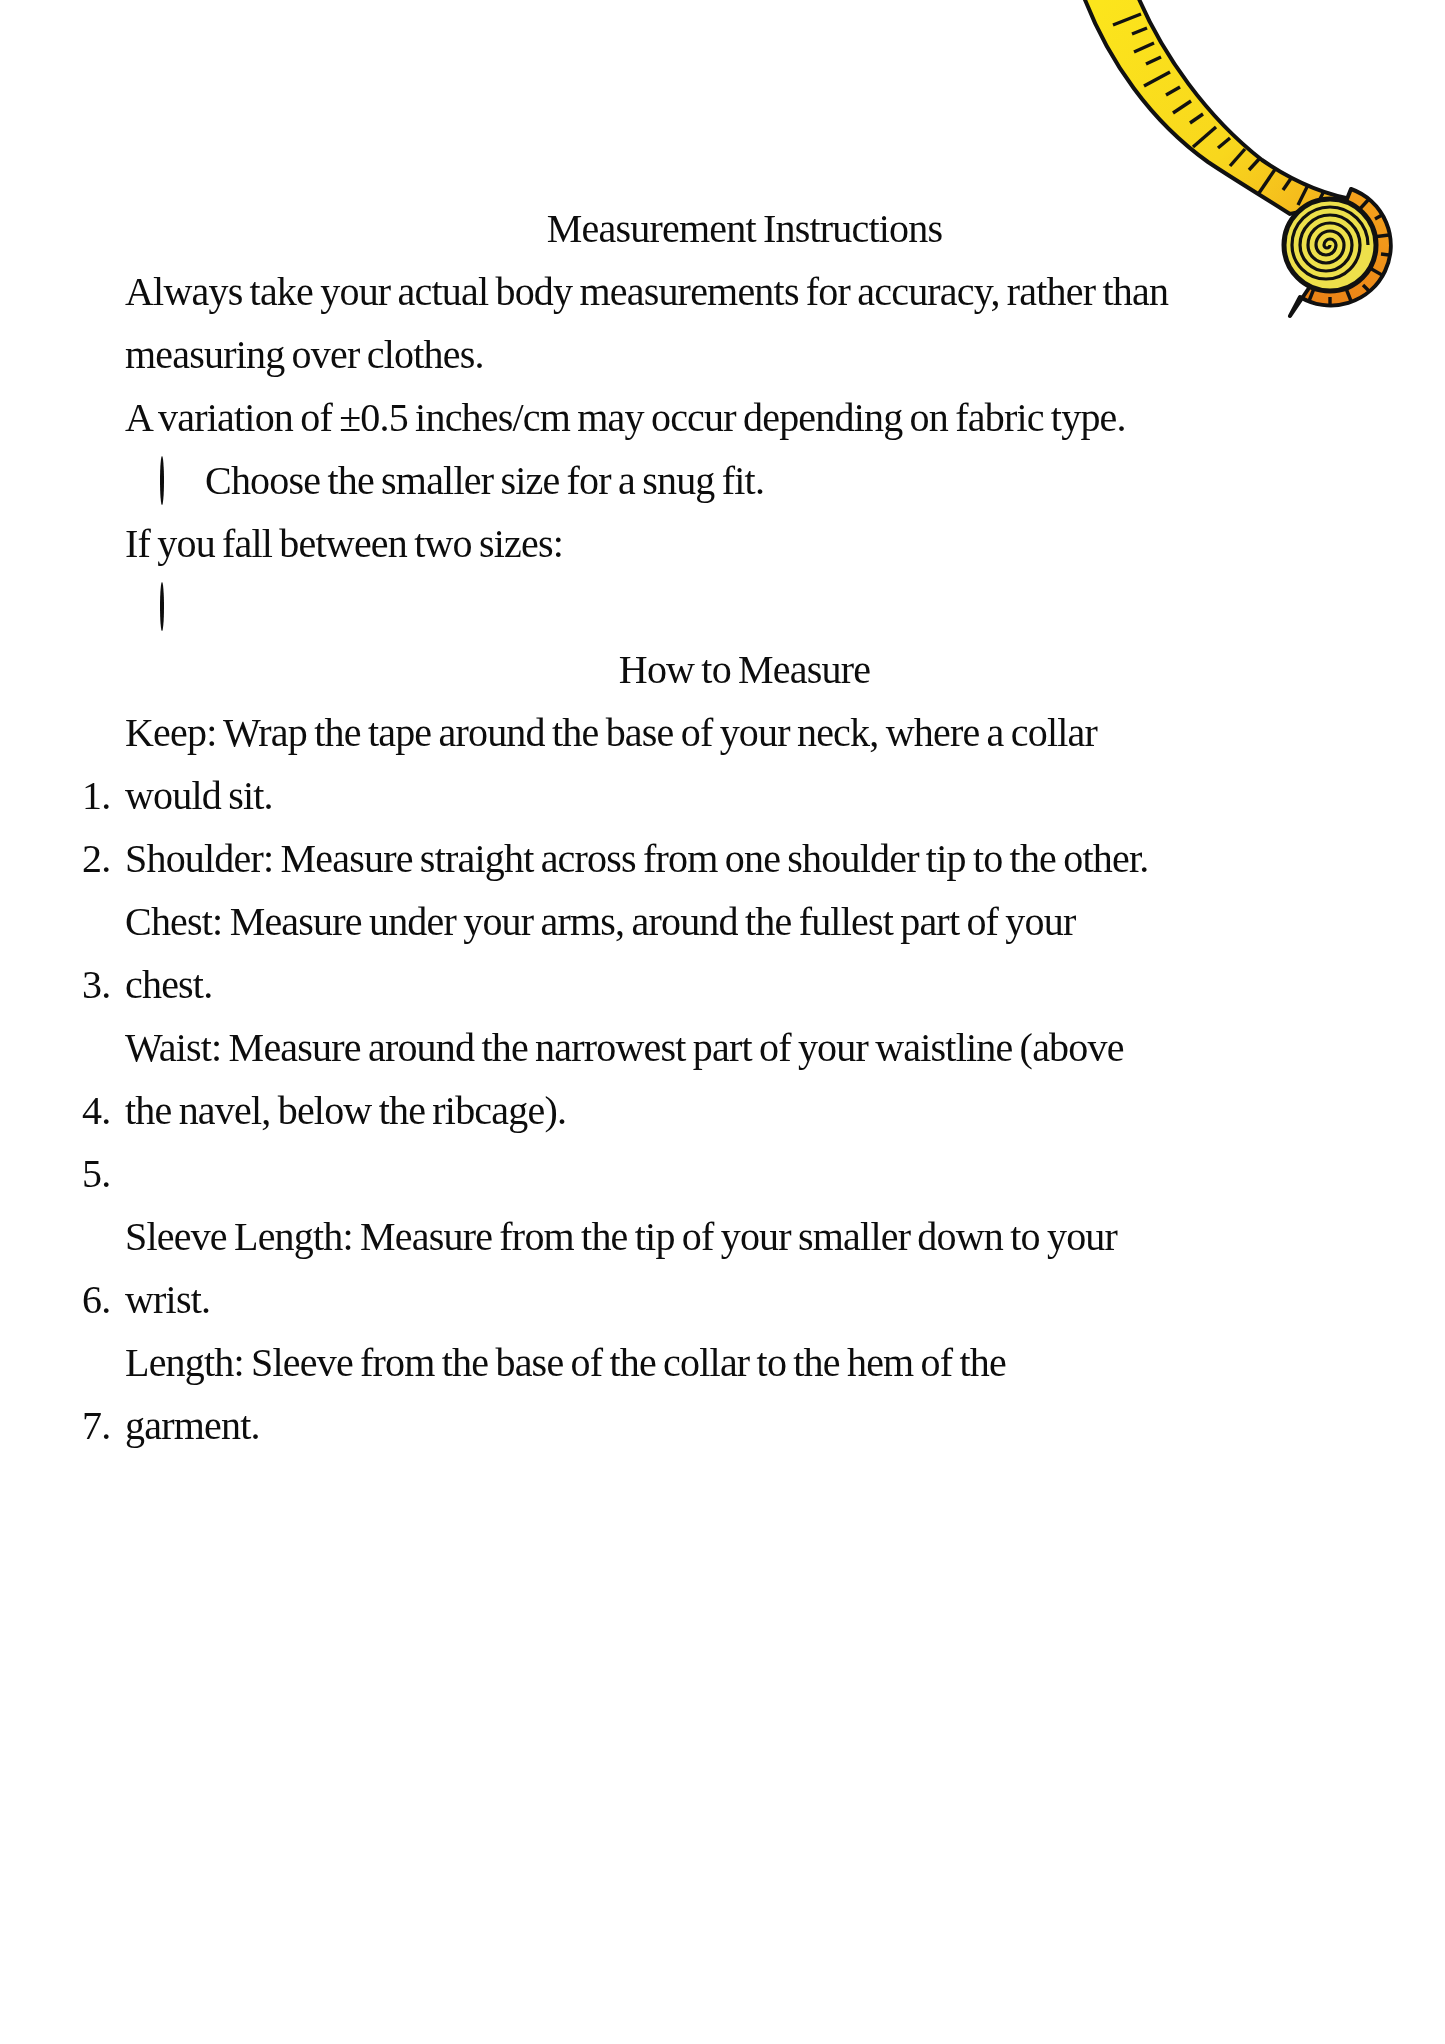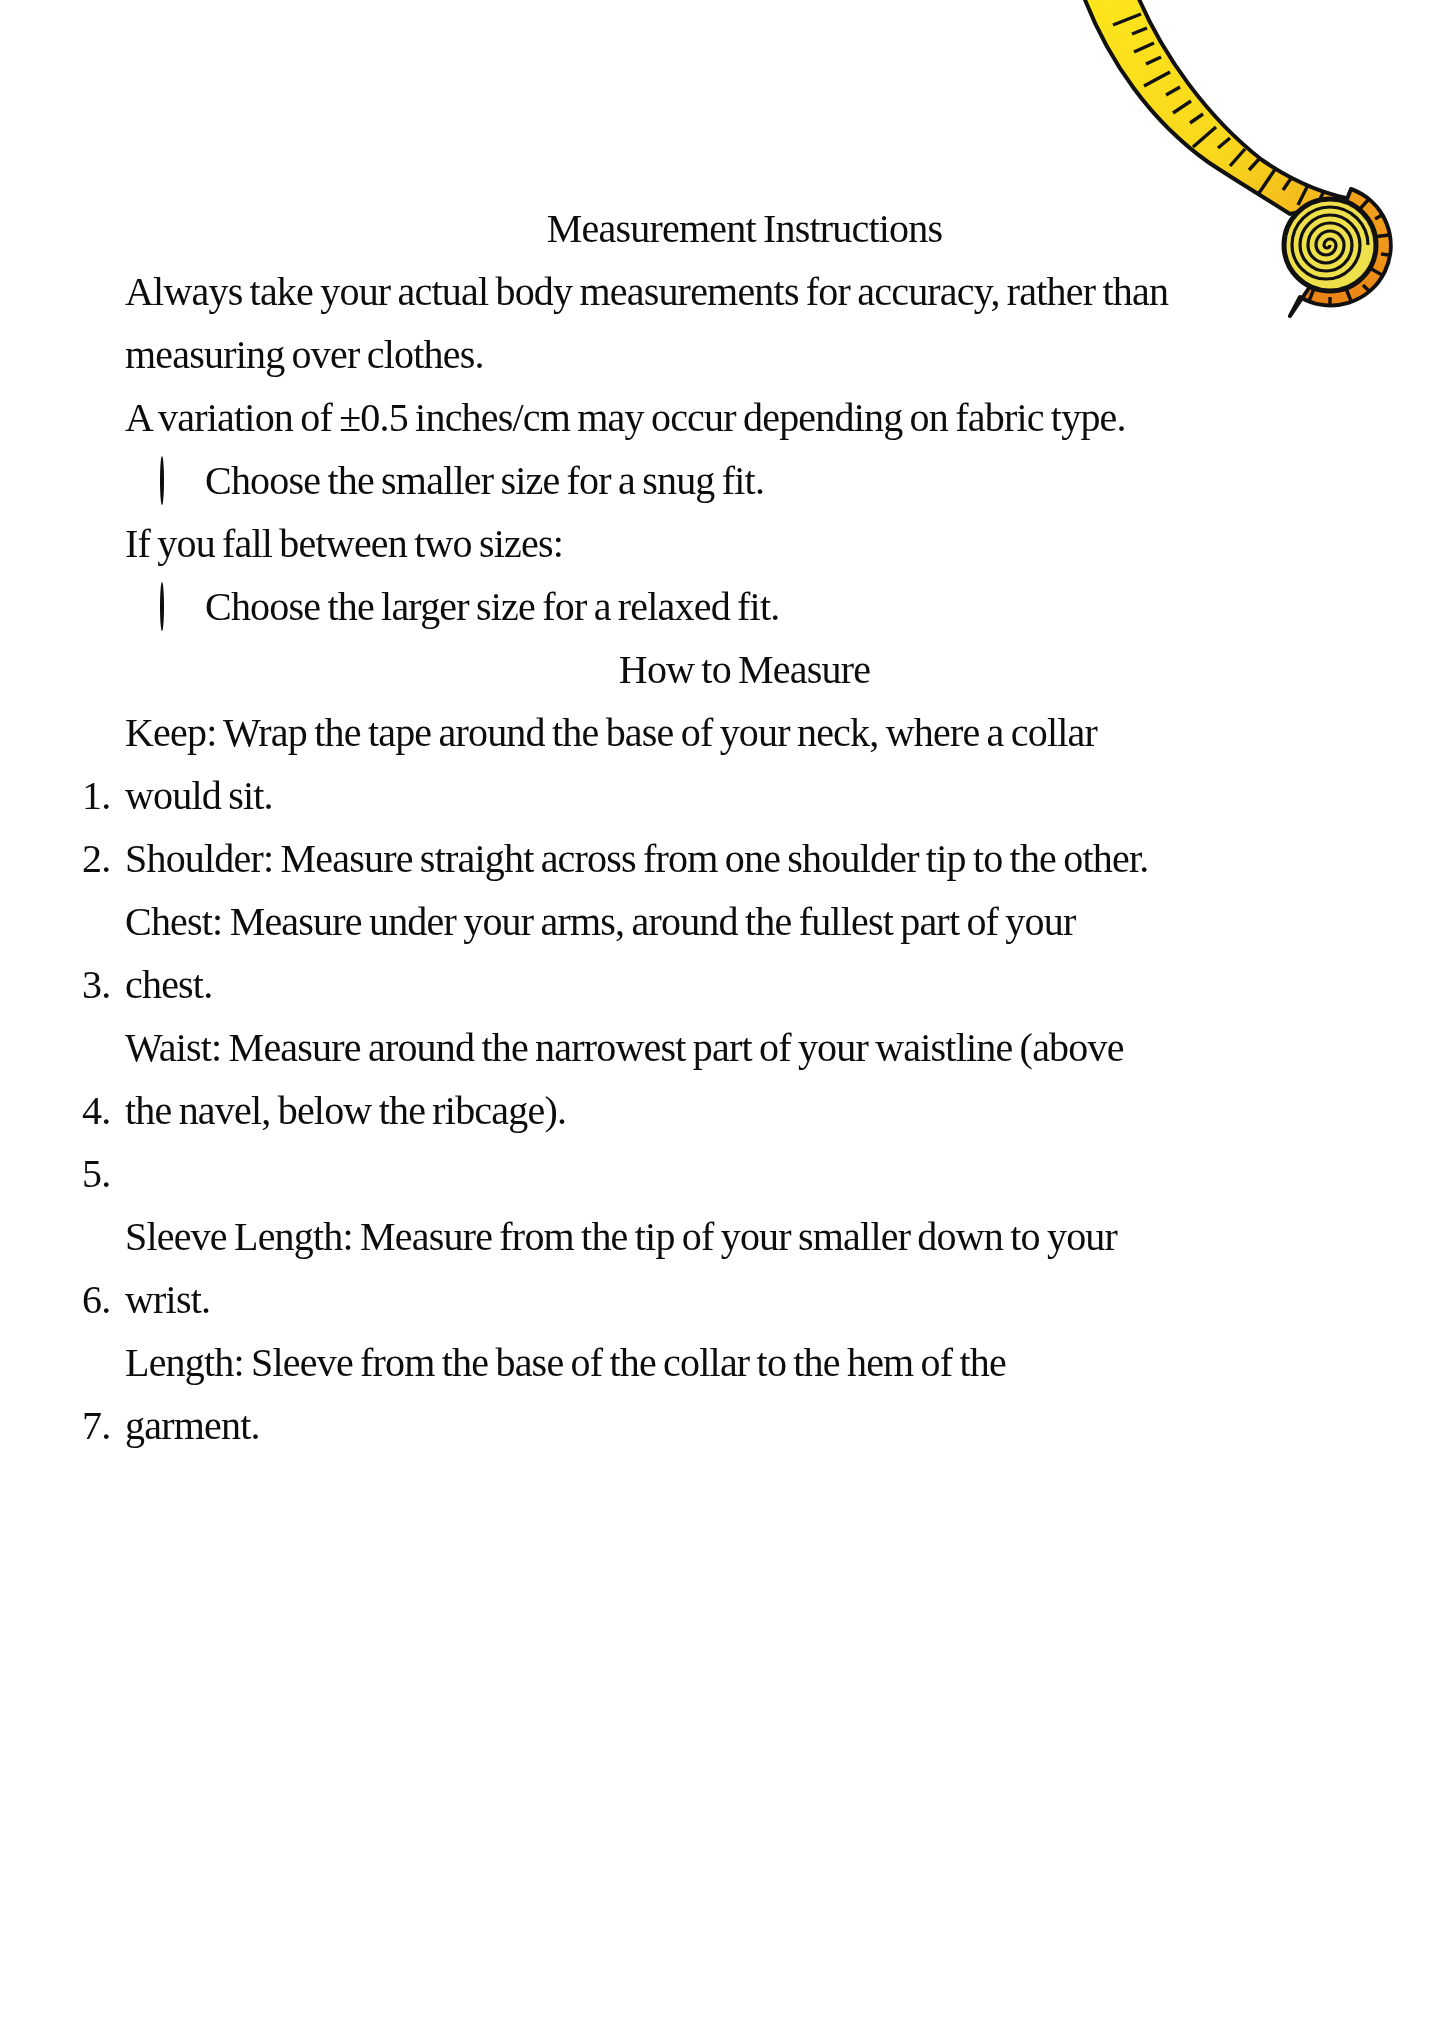--- a/index.html
+++ b/index.html
@@ -159,21 +159,20 @@
       <span class="line-text">Choose the smaller size for a snug fit.</span>
     </div>
 
     <div class="row">
       <span class="marker"><span class="dot"></span></span>
       <span class="line-text">If you fall between two sizes:</span>
     </div>
 
     <div class="row">
       <span class="marker-sub"><span class="ring"></span></span>
-      <span class="line-text">Choose the larger size for a relaxed fit.</span>
     </div>
 
     <div class="heading">How to Measure</div>
 
     <div class="row">
       <span class="marker">1.</span>
       <span class="line-text">Keep: Wrap the tape around the base of your neck, where a collar
 would sit.</span>
     </div>
 

